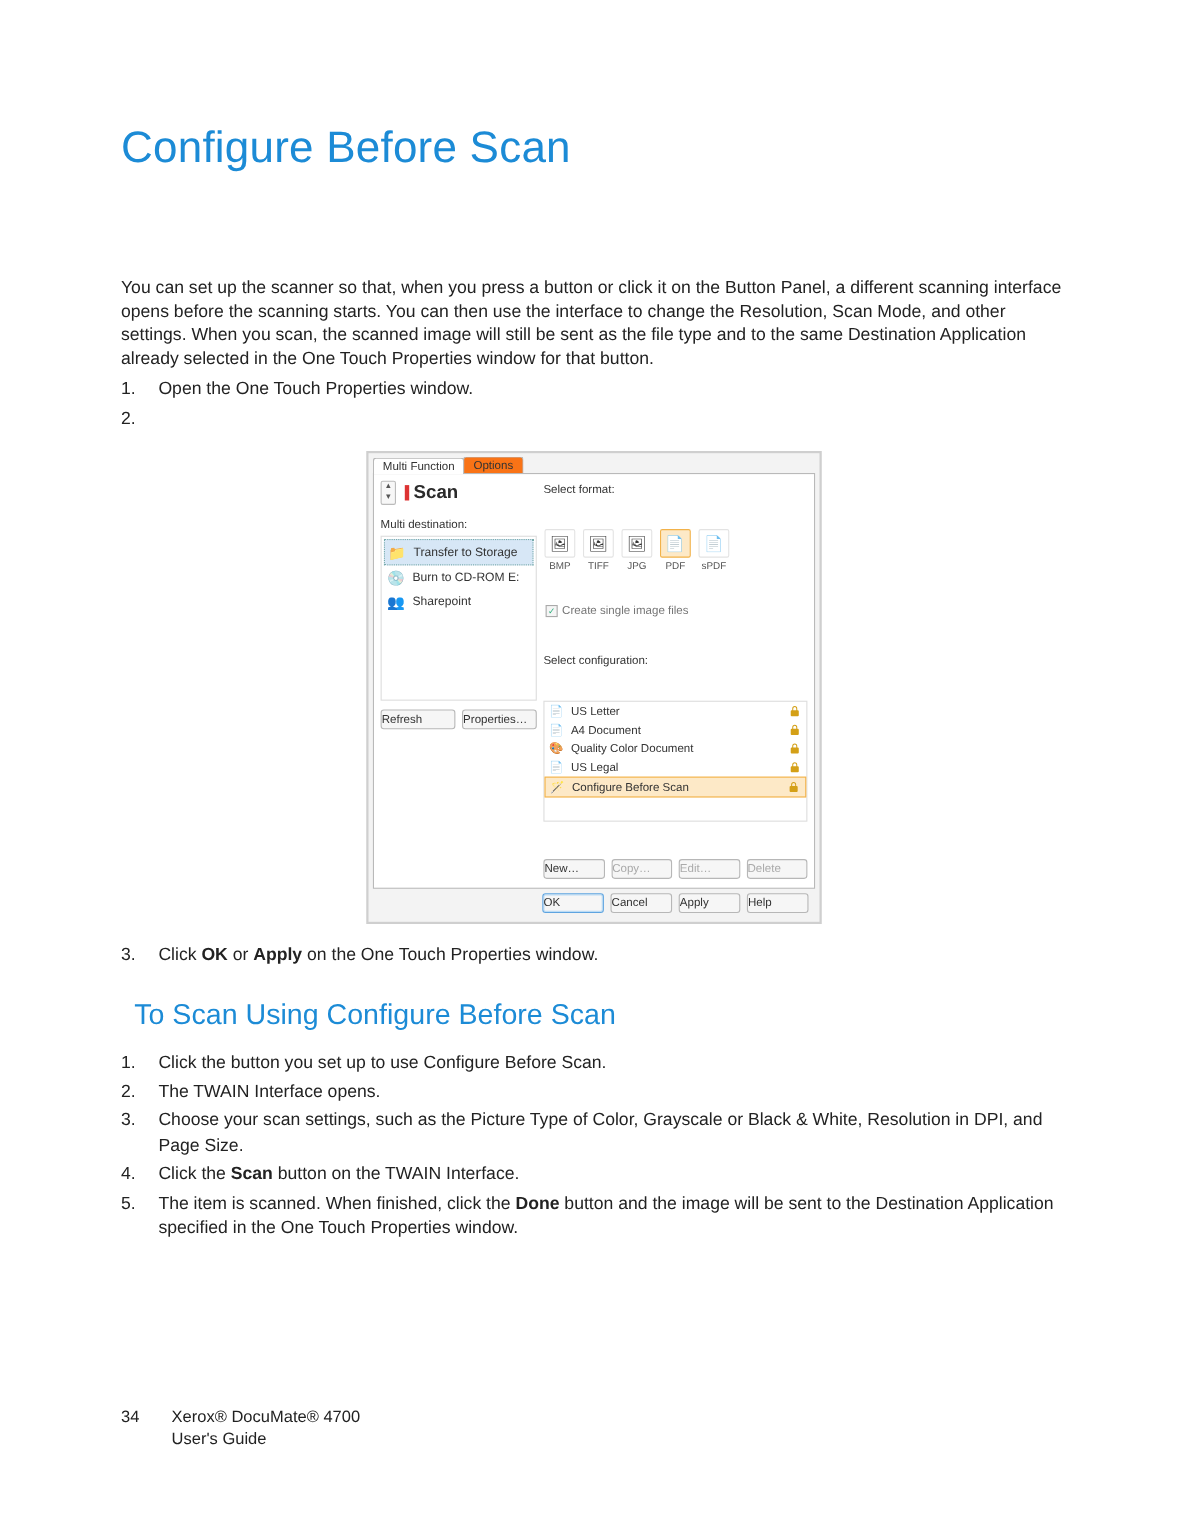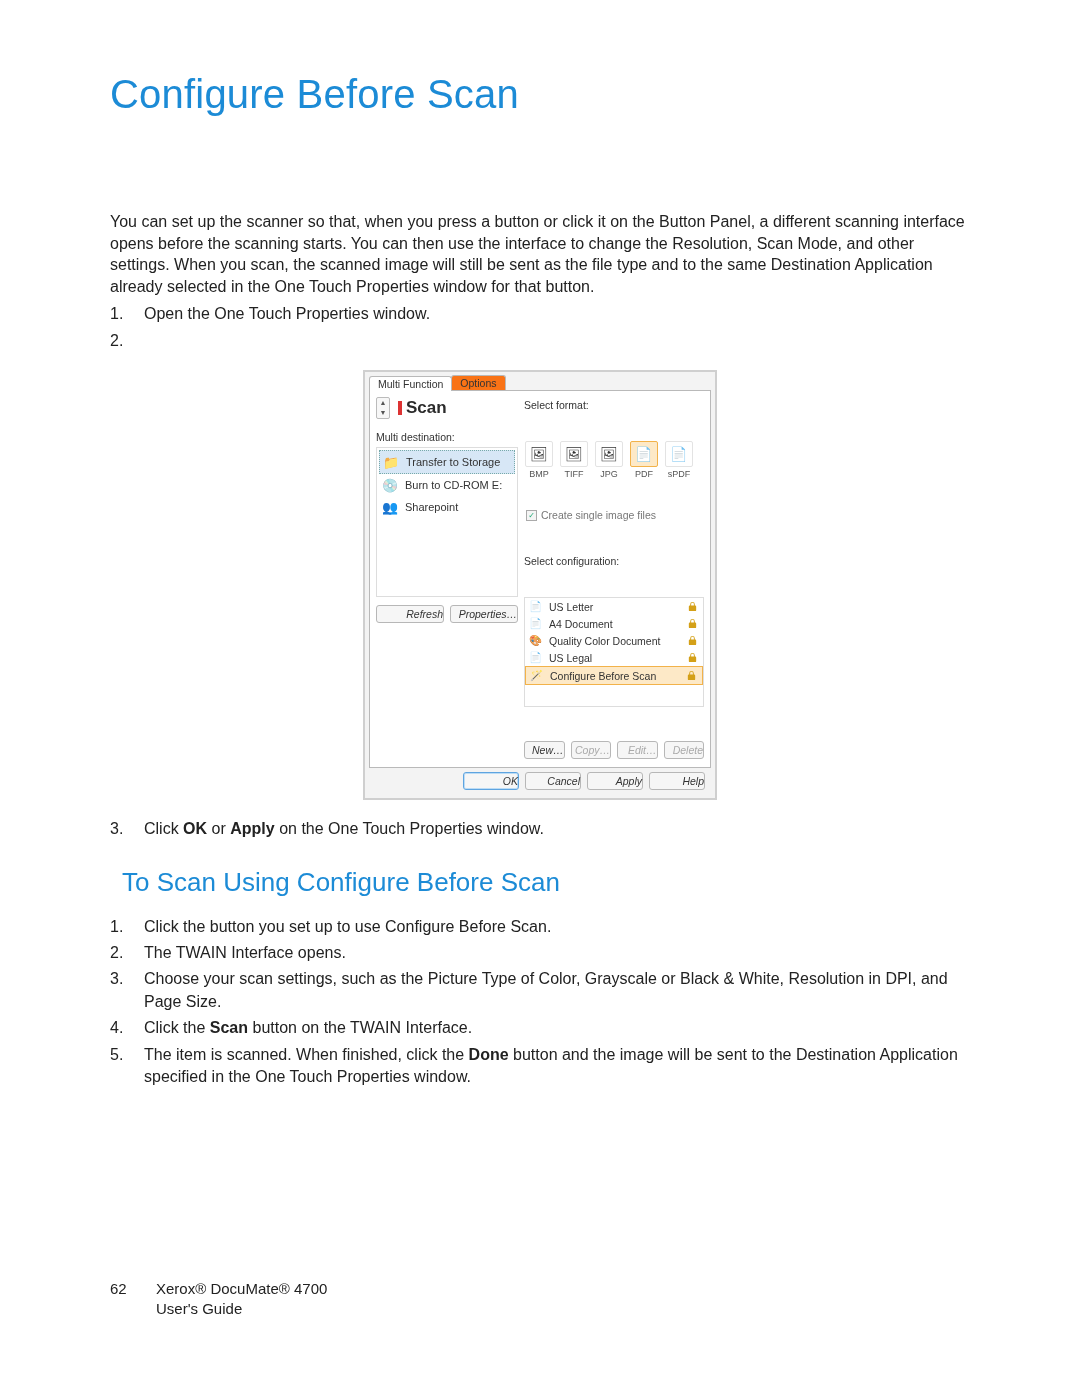--- a/index.html
+++ b/index.html
@@ -1,29 +1,29 @@
 <!DOCTYPE html>
 <html><head>
 <meta charset="utf-8">
 <style>
   * { box-sizing: border-box; margin: 0; padding: 0; }
   html, body { width: 1080px; background: #fff; font-family: "Segoe UI", Arial, sans-serif; color: #222; }
-  .page { width: 1080px; height: 1397px; position: relative; padding: 72px 110px 0 110px; }
+  .page { width: 1080px; height: 1397px; position: relative; padding: 112px 110px 0 110px; }
   .h1 { color: #1c8bd6; font-size: 40px; font-weight: 400; letter-spacing: .2px; margin-bottom: 94px; }
   .para { font-size: 16px; line-height: 1.35; margin-bottom: 6px; }
   .ol { list-style: none; margin-top: 6px; }
   .ol > li { display: flex; font-size: 16px; line-height: 1.4; margin-bottom: 4px; }
   .ol .num { width: 34px; flex: 0 0 34px; }
   .ft { position: absolute; left: 110px; bottom: 78px; font-size: 15px; line-height: 1.35; display: flex; }
   .ft .pg { width: 46px; }
   .h2 { color: #1c8bd6; font-size: 26px; font-weight: 400; margin: 26px 0 18px 12px; }
   .figwrap { display: flex; justify-content: center; margin: 18px 0 18px 0; }
 
   
-  .dlg { width: 354px; border: 2px solid #cfcfcf; background: #f3f3f3; font-family: Tahoma, Arial, sans-serif; font-size: 11px; color: #333; }
+  .dlg { width: 414px; border: 2px solid #cfcfcf; background: #f3f3f3; font-family: Tahoma, Arial, sans-serif; font-size: 11px; color: #333; }
   .tabs { display: flex; align-items: flex-end; height: 18px; padding-left: 4px; }
   .tab { border: 1px solid #b9b9b9; border-bottom: none; background: #f97316; padding: 1px 8px; font-size: 10.5px; border-radius: 3px 3px 0 0; margin-right: -1px; }
   .tab.sel { background: #fff; position: relative; top: 1px; }
   .pane { border: 1px solid #b9b9b9; background: #fff; margin: 0 4px 4px 4px; padding: 6px 6px 8px 6px; display: flex; gap: 6px; }
   .col { display: flex; flex-direction: column; }
   .colL { width: 142px; }
   .colR { flex: 1; gap: 26px; }
 
   .scanhdr { display: flex; align-items: center; gap: 8px; margin-bottom: 10px; }
   .spin { width: 14px; height: 22px; border: 1px solid #bbb; border-radius: 2px; display: flex; flex-direction: column; background: #f7f7f7; }
@@ -46,21 +46,21 @@
   .chk .cb { width:11px; height:11px; border:1px solid #aaa; background:#f5f5f5; font-size:8px; line-height:9px; text-align:center; color:#2a7; }
 
   .cfgs { border:1px solid #ddd; height:110px; }
   .cfg { display:flex; align-items:center; gap:6px; padding:2px 4px; font-size:10.5px; }
   .cfg.sel { background:#fde9c7; border:1px solid #f2b24a; }
   .cfg .ci { width:14px; text-align:center; }
   .cfg .key { margin-left:auto; width:13px; height:13px; display:flex; align-items:center; justify-content:center; }
   .cfg .key svg { display:block; }
 
   .btnrow { display:flex; gap:6px; margin-top:8px; }
-  .btn { border:1px solid #b7b7b7; background:#f6f6f6; border-radius:3px; font-size:10.5px; padding:2px 0; text-align:right;font-style:italic; }
+  .btn { border:1px solid #b7b7b7; background:#f6f6f6; border-radius:3px; font-size:10.5px; padding:2px 0; text-align:left; }
   .btn.dis { color:#aaa; }
   .btn.pri { border-color:#5ea4e0; box-shadow:0 0 0 1px #bcdcf5 inset; }
   .rowL .btn { flex:1; }
   .rowR .btn { flex:1; }
   .dlgbtns { display:flex; gap:6px; justify-content:flex-end; padding:0 10px 8px 10px; }
   .dlgbtns .btn { width:56px; }
 </style>
 </head>
 <body>
 
@@ -245,20 +245,20 @@
     </li>
     <li>
         <span class="num">5.</span>
       <span>
         <span>The item is scanned. When finished, click the </span><b>Done</b><span> button and the image will be sent to the Destination Application specified in the One Touch Properties window.</span>
       </span>
     </li>
   </ol>
 
   <div class="ft">
-    <div class="pg">62</div>
+    <div class="pg">34</div>
     <div>
       <div>Xerox® DocuMate® 4700</div>
       <div>User's Guide</div>
     </div>
   </div>
 
 </div>
 
 </body></html>

